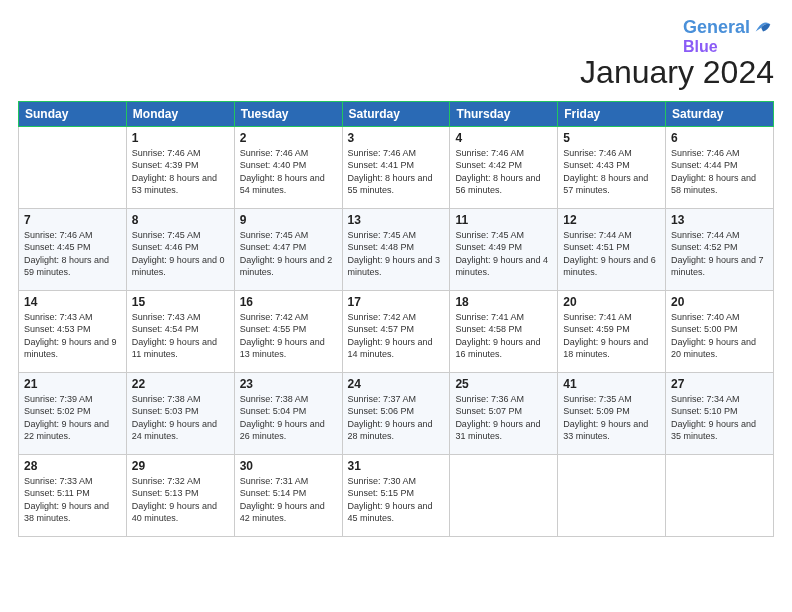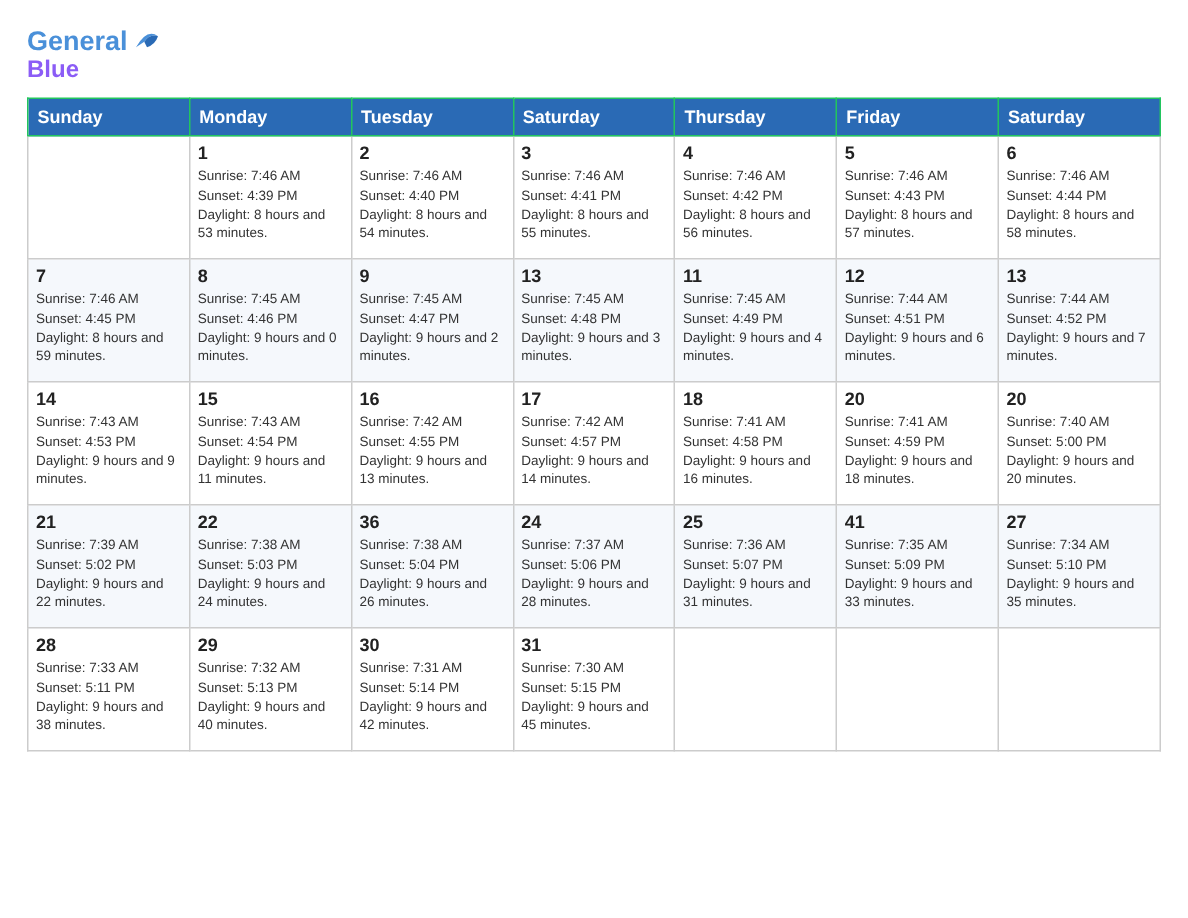--- a/index.html
+++ b/index.html
@@ -14,20 +14,21 @@
       width: 792px;
       height: 612px;
       background: #fff;
       padding: 18px 18px 10px 18px;
     }
     .header {
       display: flex;
       justify-content: space-between;
       align-items: flex-end;
       margin-bottom: 10px;
+      flex-direction: column;
     }
     .logo {
       display: flex;
       align-items: center;
     }
     .logo-text {
       font-size: 18px;
       font-weight: bold;
       color: #1a3a5c;
       line-height: 1.1;
@@ -112,20 +113,21 @@
           </span>
           <svg class="logo-icon" viewBox="0 0 24 24" fill="none">
             <path d="M4 18 Q12 4 20 10 Q14 8 10 14 Z" fill="#4a90d9"></path>
             <path d="M10 14 Q14 8 20 10 Q18 16 12 18 Z" fill="#2a6ab5"></path>
           </svg>
         </div>
         <div class="logo-text" style="color:#8b5cf6;font-size:16px;">Blue</div>
       </div>
     </div>
     <div class="title-block">
+      <div class="month-title">January 2024</div>
     </div>
   </div>
 
   <table class="calendar">
     <thead>
       <tr id="weekday-header">
           <th>Sunday</th>
           <th>Monday</th>
           <th>Tuesday</th>
           <th>Saturday</th>
@@ -225,21 +227,21 @@
         <tr>
           <td>
             <span class="day-number">21</span>
             <div class="cell-content">Sunrise: 7:39 AM<br>Sunset: 5:02 PM<br>Daylight: 9 hours and 22 minutes.</div>
           </td>
           <td>
             <span class="day-number">22</span>
             <div class="cell-content">Sunrise: 7:38 AM<br>Sunset: 5:03 PM<br>Daylight: 9 hours and 24 minutes.</div>
           </td>
           <td>
-            <span class="day-number">36</span>
+            <span class="day-number">23</span>
             <div class="cell-content">Sunrise: 7:38 AM<br>Sunset: 5:04 PM<br>Daylight: 9 hours and 26 minutes.</div>
           </td>
           <td>
             <span class="day-number">24</span>
             <div class="cell-content">Sunrise: 7:37 AM<br>Sunset: 5:06 PM<br>Daylight: 9 hours and 28 minutes.</div>
           </td>
           <td>
             <span class="day-number">25</span>
             <div class="cell-content">Sunrise: 7:36 AM<br>Sunset: 5:07 PM<br>Daylight: 9 hours and 31 minutes.</div>
           </td>

